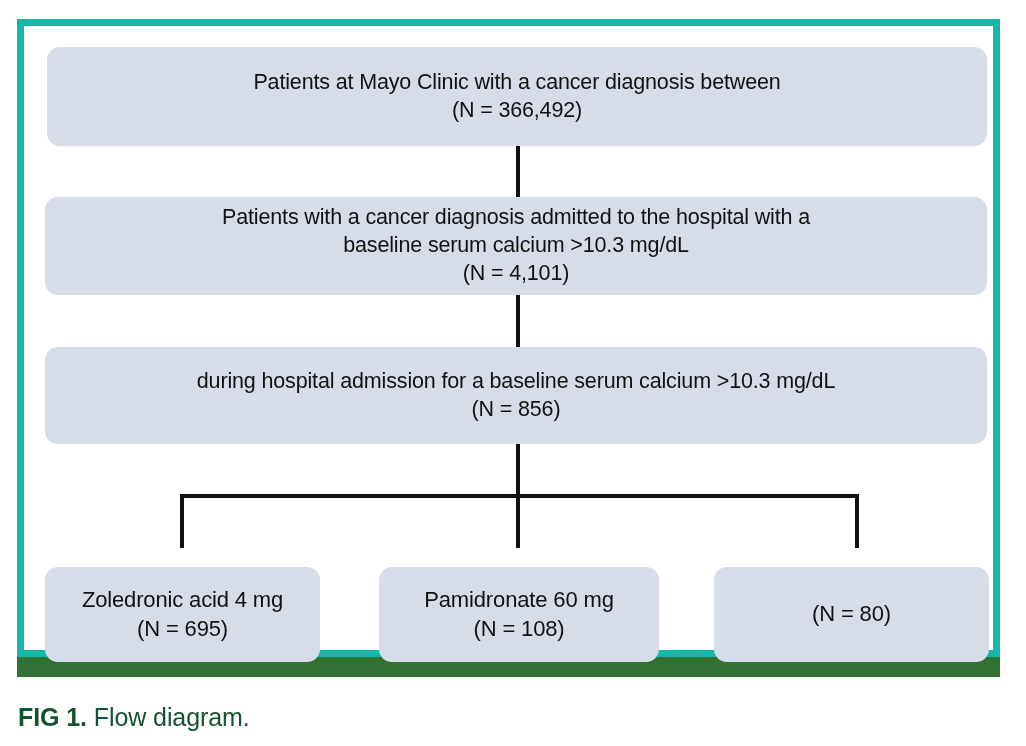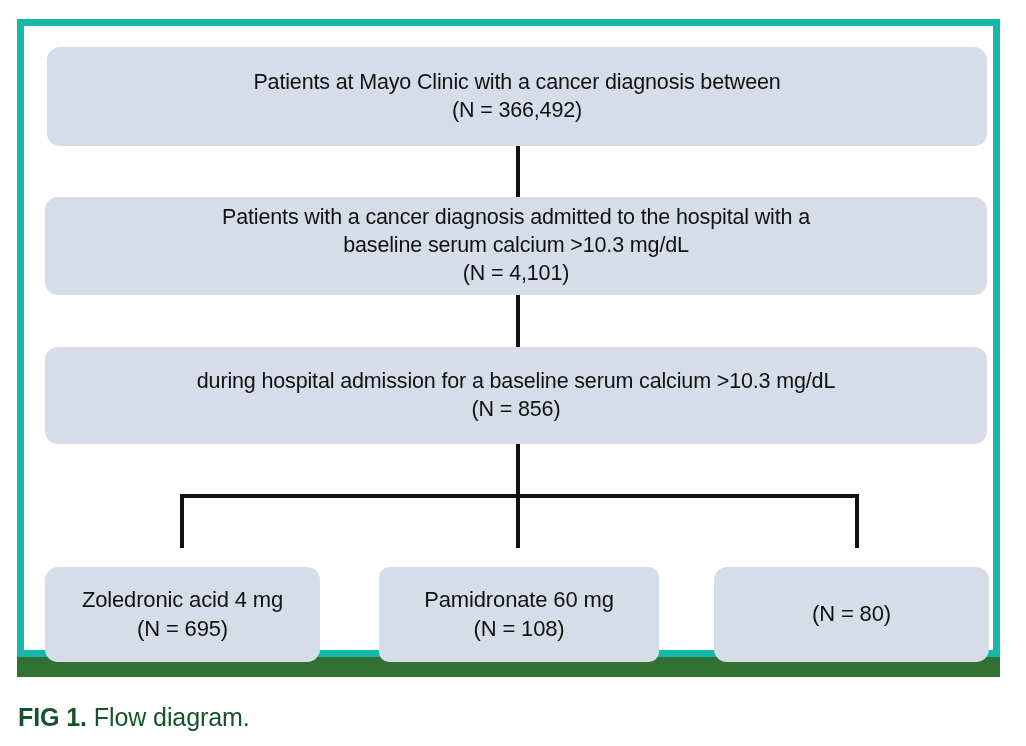--- a/index.html
+++ b/index.html
@@ -69,21 +69,21 @@
   }
 
   
   #box-stage-1 { left: 40px;  top: 40px;  width: 940px; height: 99px; }
   #box-stage-2 { left: 38px;  top: 190px; width: 942px; height: 98px; }
   #box-stage-3 { left: 38px;  top: 340px; width: 942px; height: 97px; }
 
   
   .terminal-box { top: 540px; height: 95px; font-size: 22px; margin-top: 20px; }
   #box-arm-1 { left: 38px;  width: 275px; }
-  #box-arm-2 { left: 372px; width: 280px; border-radius: 10px; }
+  #box-arm-2 { left: 372px; width: 280px; }
   #box-arm-3 { left: 707px; width: 275px; }
 
   
   .connector-v {
     position: absolute;
     width: 4px;
     background: #111111;
     z-index: 1;
   }
   .connector-h {

